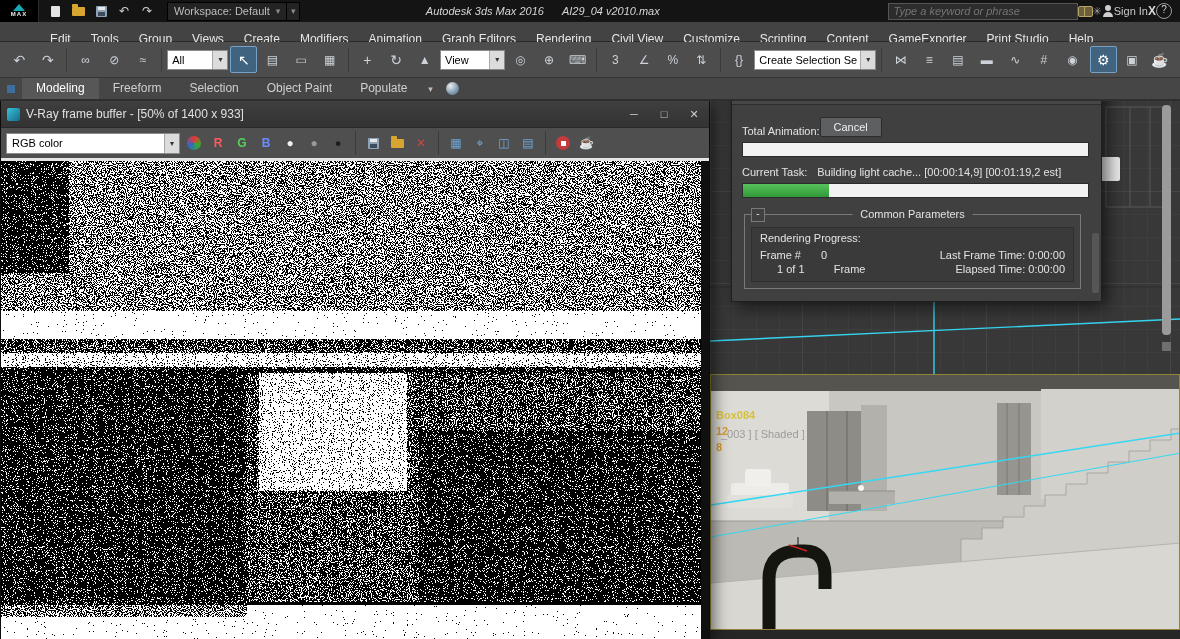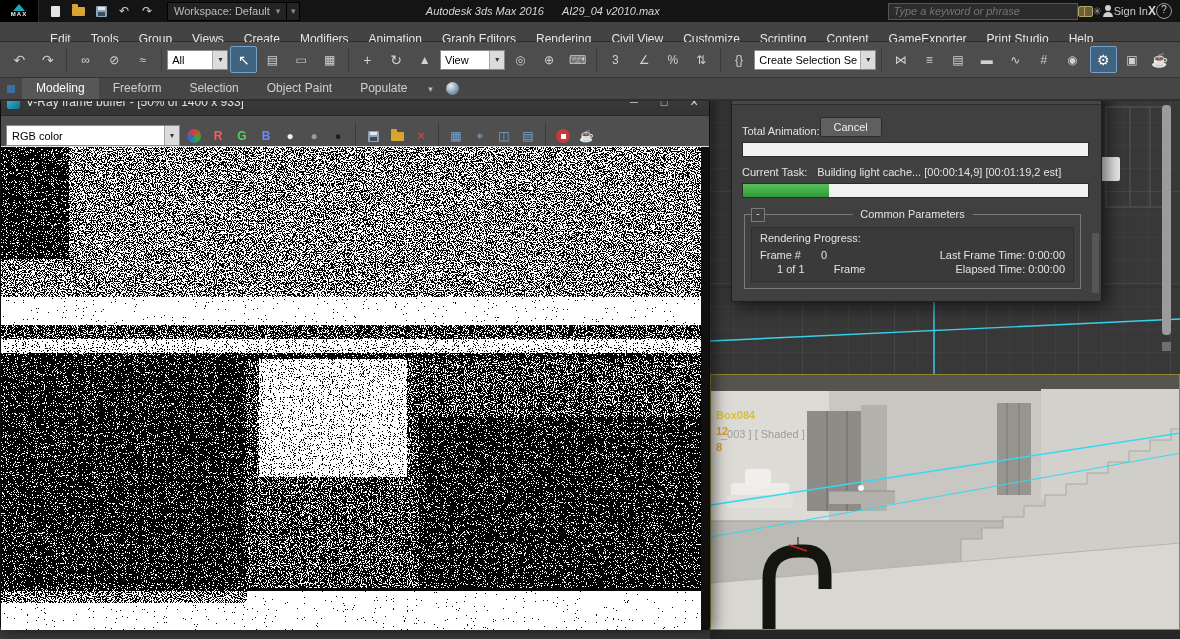--- a/index.html
+++ b/index.html
@@ -57,26 +57,26 @@
   .rcaret{width:18px;text-align:center;font-size:9px;color:#bdbdbd;}
   .rcircle{width:13px;height:13px;border-radius:50%;background:radial-gradient(circle at 35% 30%,#e8eef2,#7d98ab 60%,#51687a);margin-left:6px;}
   
   .vp-top{position:absolute;left:710px;top:99px;width:470px;height:275px;background:#383838;z-index:1;}
   .vp-shaded{position:absolute;left:710px;top:374px;width:470px;height:256px;background:#55544f;border:1px solid #8f8438;box-sizing:border-box;z-index:2;overflow:hidden;}
   .vp-label{position:absolute;left:10px;top:5px;font-size:11px;color:#9c9c9c;z-index:5;margin-top:48px;}
   .vp-ann{position:absolute;left:5px;font-size:11px;font-weight:bold;z-index:5;}
   .ann0{top:34px;color:#d8c13a;} .ann1{top:50px;color:#d89a2f;} .ann2{top:66px;color:#d89a2f;}
   .bottom-band{position:absolute;left:710px;top:630px;width:470px;height:9px;background:#262626;z-index:2;}
   
-  .vray{position:absolute;left:0;top:88px;width:710px;height:539px;background:#1c1c1c;border:1px solid #0c0c0c;box-sizing:border-box;box-shadow:4px 4px 14px rgba(0,0,0,.55);z-index:10;}
+  .vray{position:absolute;left:0;top:100px;width:710px;height:539px;background:#1c1c1c;border:1px solid #0c0c0c;box-sizing:border-box;box-shadow:4px 4px 14px rgba(0,0,0,.55);z-index:10;}
   .vray-title{height:26px;background:linear-gradient(#3f3f3f,#333);display:flex;align-items:center;padding-left:6px;gap:6px;font-size:12px;color:#e0e0e0;}
   .vray-ticon{width:13px;height:13px;background:linear-gradient(135deg,#35c4d8,#176a8c);border-radius:2px;}
   .win-controls{margin-left:auto;display:flex;height:100%;}
   .wc{width:30px;display:flex;align-items:center;justify-content:center;color:#cfcfcf;font-size:11px;}
-  .vfb-toolbar{height:30px;background:#4f4f4f;border-top:1px solid #2a2a2a;border-bottom:1px solid #e5e5e5;display:flex;align-items:flex-end;padding:0 5px;gap:4px;}
+  .vfb-toolbar{height:30px;background:#4f4f4f;border-top:1px solid #2a2a2a;border-bottom:3px solid #e5e5e5;display:flex;align-items:center;padding:0 5px;gap:4px;}
   .vfb-combo{width:172px;height:19px;background:#fff;border:1px solid #8a8a8a;color:#000;font-size:11px;display:flex;align-items:center;}
   .vfb-combo .cv{flex:1;padding:0 5px;} .vfb-combo .ca{width:14px;height:100%;background:#dcdcdc;border-left:1px solid #a8a8a8;display:flex;align-items:center;justify-content:center;font-size:8px;color:#333;}
   .vbtn{width:20px;height:20px;display:flex;align-items:center;justify-content:center;border-radius:2px;font-size:12px;font-weight:bold;color:#cfcfcf;}
   .vbtn.r{color:#ff5a5a;} .vbtn.g{color:#58d058;} .vbtn.b{color:#6a8cff;}
   .vbtn.wc1{color:#f2f2f2;} .vbtn.wc2{color:#9a9a9a;} .vbtn.wc3{color:#1e1e1e;text-shadow:0 0 1px #777;}
   .vbtn.red{color:#d04545;font-weight:normal;}
   .vbtn.blue{color:#6fa7d8;font-weight:normal;}
   .swatch-icon{width:14px;height:14px;border-radius:50%;background:conic-gradient(#e33,#3a3,#36c,#e33);}
   .stop-icon{width:14px;height:14px;border-radius:50%;background:#c43b3b;position:relative;}
   .stop-icon::after{content:"";position:absolute;left:4.5px;top:4.5px;width:5px;height:5px;background:#fff;}

